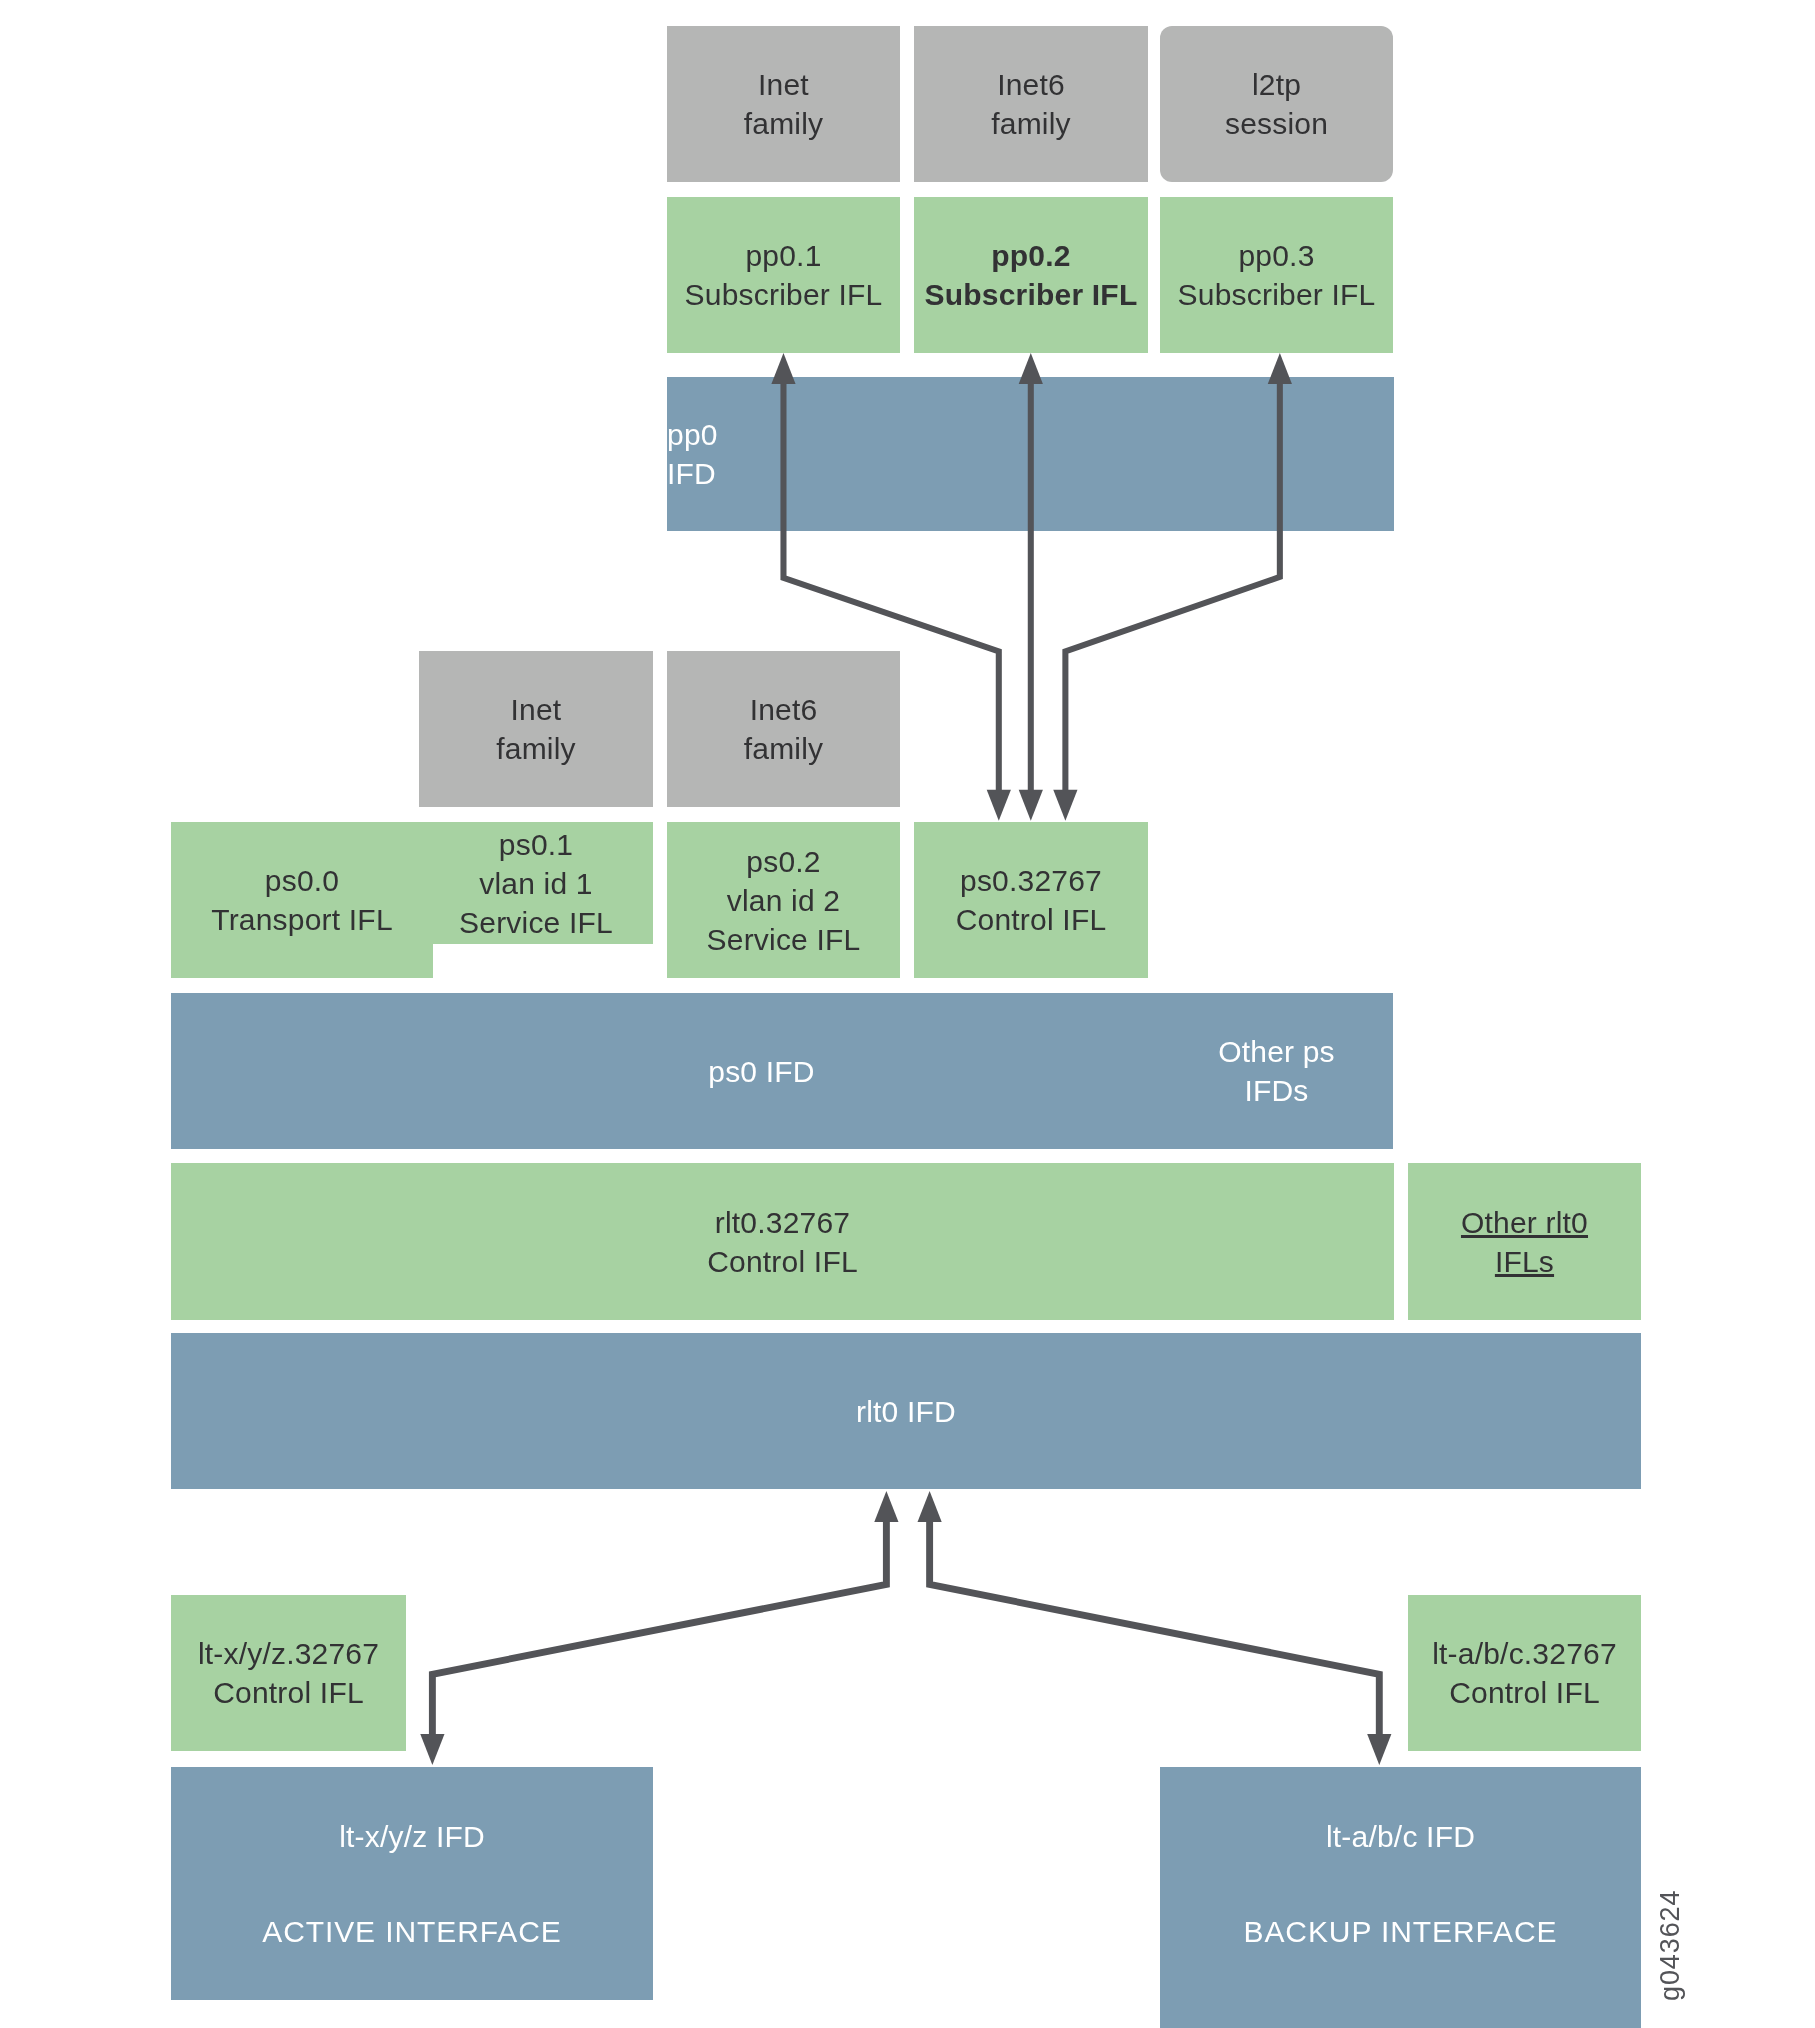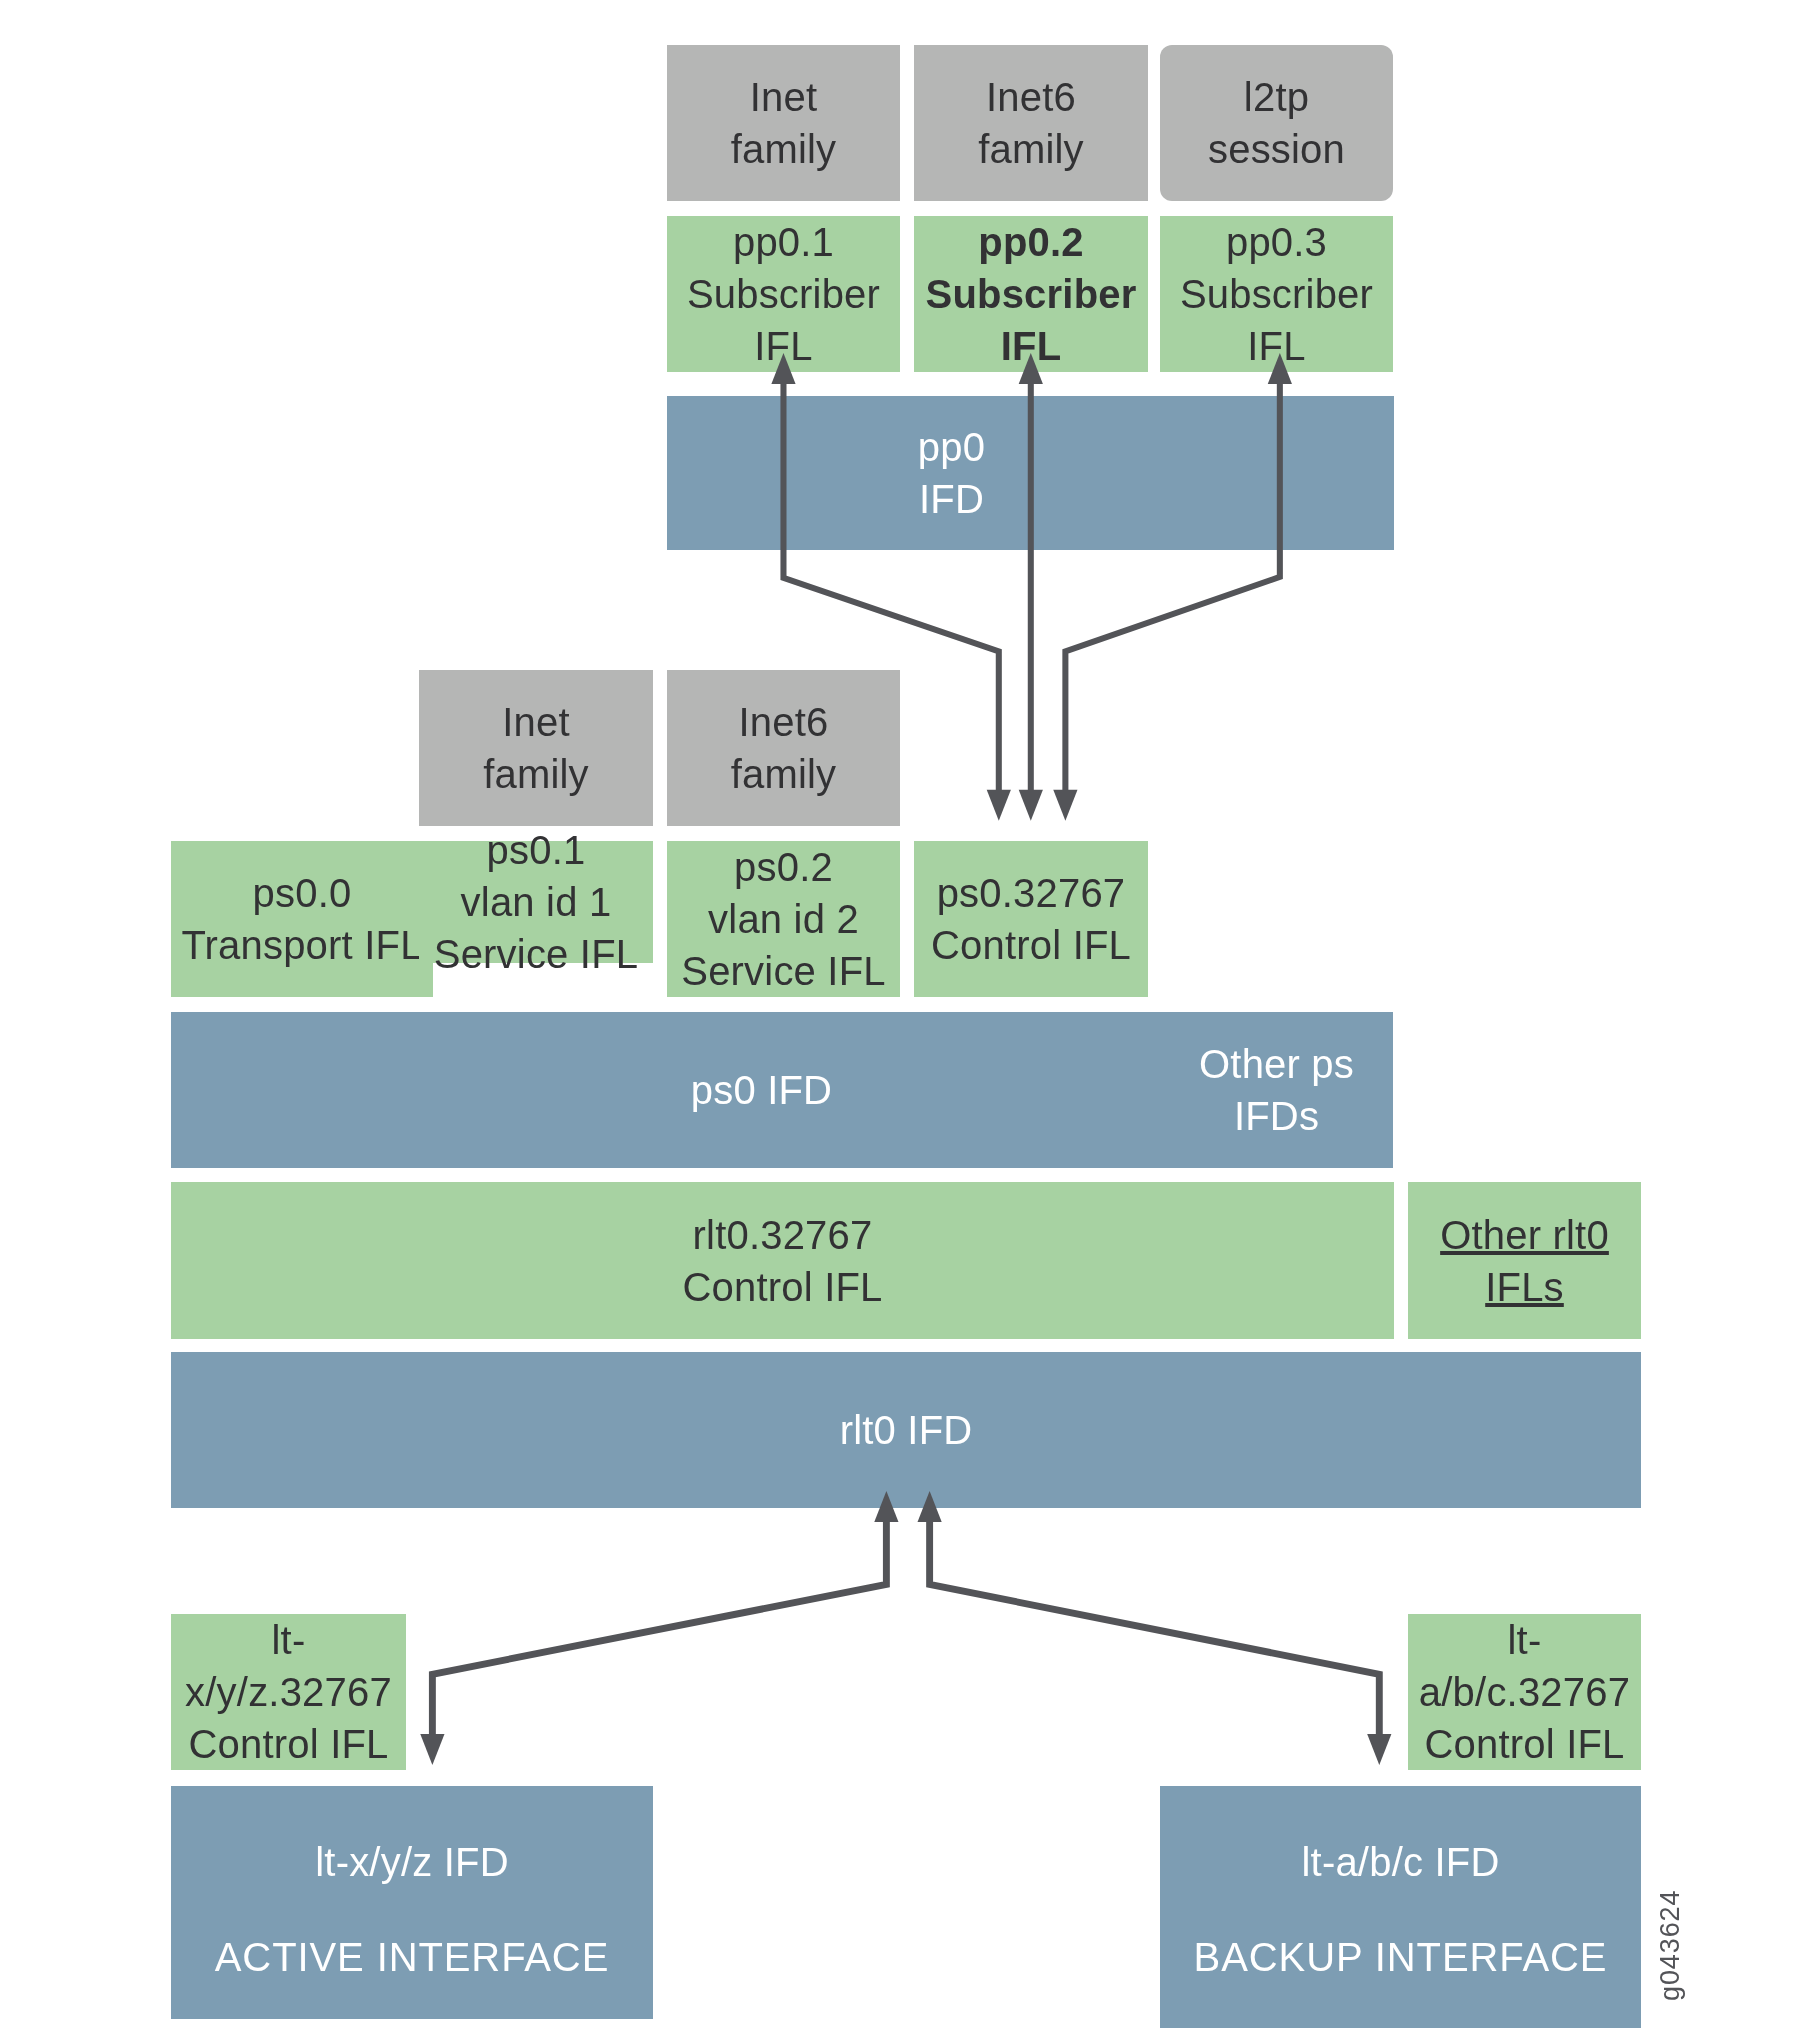--- a/index.html
+++ b/index.html
@@ -3,28 +3,28 @@
 <meta charset="utf-8">
 <style>
   html,body { margin:0; padding:0; background:#ffffff; }
   .canvas {
     position:relative; width:1816px; height:2029px; background:#ffffff;
     font-family:"Liberation Sans", sans-serif; overflow:hidden;
   }
   .box {
     position:absolute; display:flex; align-items:center; justify-content:center;
     text-align:center; white-space:pre-line;
-    font-size:40px; line-height:1.3; letter-spacing:0.2px;margin-top:19px;
+    font-size:30px; line-height:1.3; letter-spacing:0.2px;
   }
   .green { background:var(--green); color:var(--text_dark); }
   .gray  { background:var(--gray);  color:var(--text_dark); }
   .blue  { background:var(--blue);  color:var(--text_light); }
   .offset-label {
-    position:absolute; left:16px; top:50%; transform:translateY(-50%);
-    width:481px; text-align:center; white-space:pre-line;padding-left:28px;
+    position:absolute; left:0; top:50%; transform:translateY(-50%);
+    width:481px; text-align:left; white-space:pre-line;
   }
   .ifd-line, .role-line {
     position:absolute; left:0; width:100%; text-align:center; white-space:pre-line;
   }
   .ifd-line  { top:50px; }
   .role-line { top:145px; letter-spacing:0.9px; }
   svg.arrows { position:absolute; left:0; top:0; }
   svg .shaft { stroke:var(--arrow); fill:none; }
   svg .tip   { fill:var(--arrow); stroke:none; }
   .watermark {

